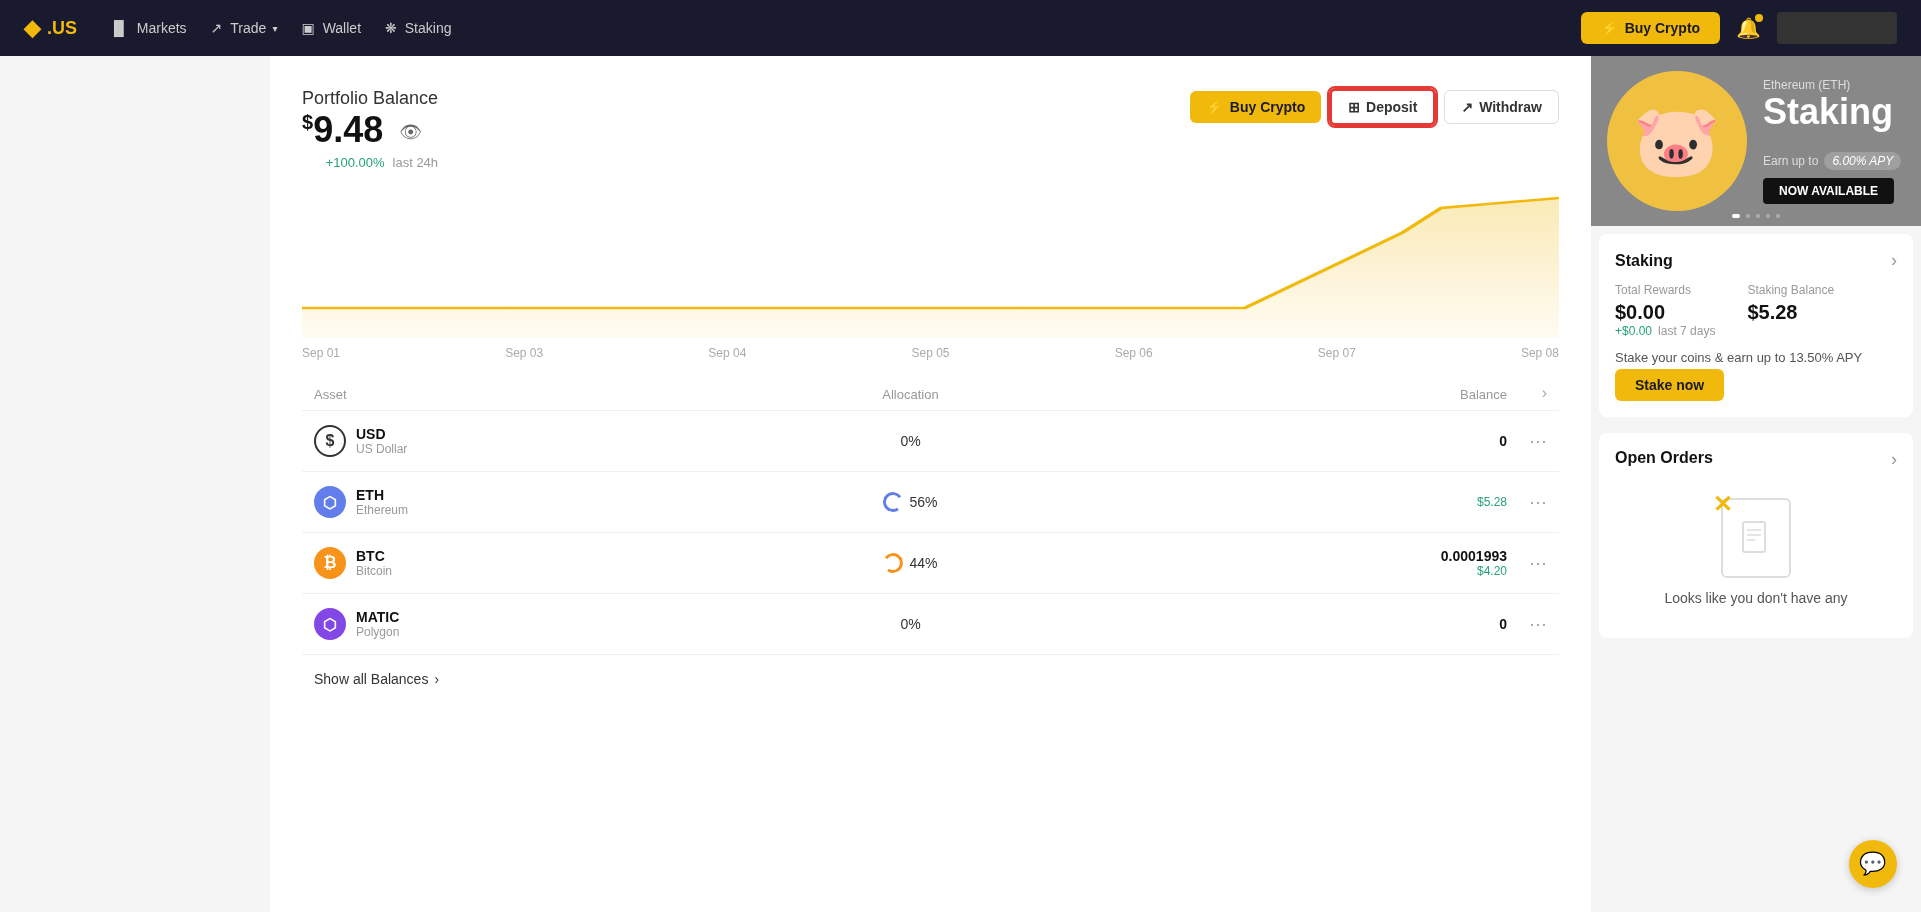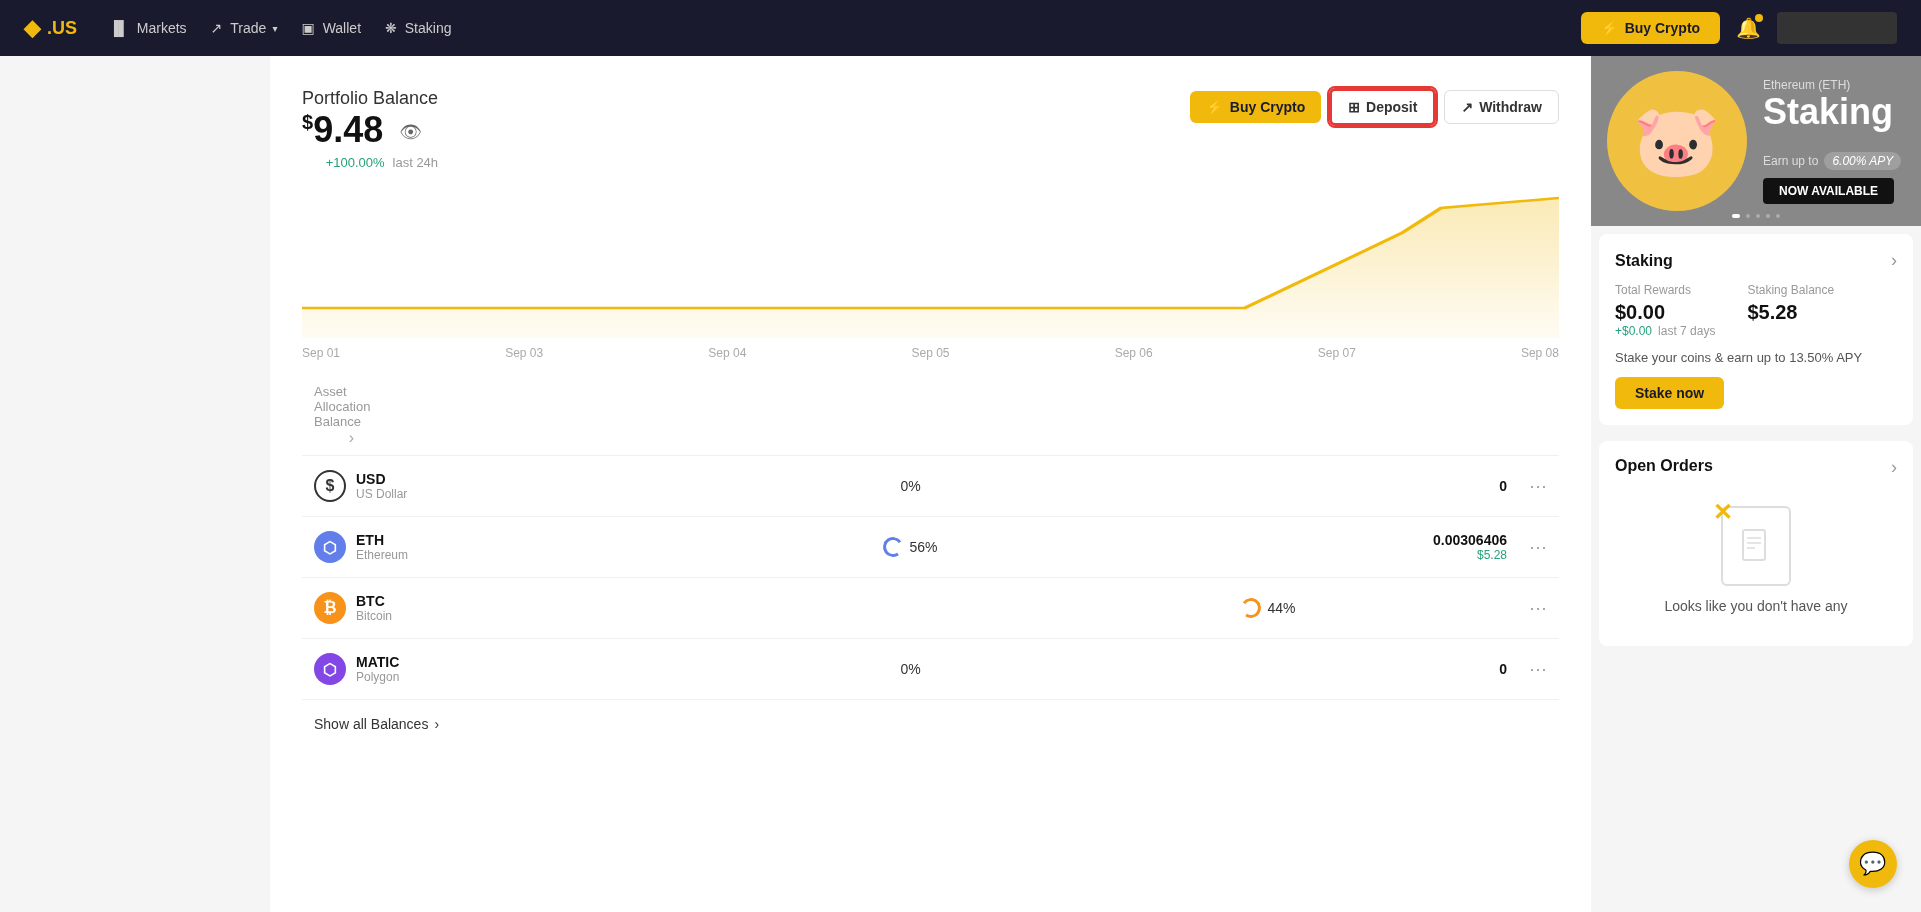--- a/index.html
+++ b/index.html
@@ -201,26 +201,25 @@
       display: flex;
       justify-content: space-between;
       font-size: 12px;
       color: #aaa;
       margin-bottom: 16px;
     }
 
     
     .asset-table-header {
       display: flex;
-      align-items: flex-start;
+      align-items: flex-end;
       padding: 8px 12px;
       font-size: 13px;
       color: #999;
       border-bottom: 1px solid #f0f0f0;
-      flex-direction: column;
     }
     .col-asset { flex: 1.5; }
     .col-allocation { flex: 1; text-align: center; }
     .col-balance { flex: 1.5; text-align: right; }
     .col-actions { width: 40px; text-align: right; }
 
     .asset-row {
       display: flex;
       align-items: center;
       padding: 14px 12px;
@@ -363,21 +362,21 @@
       margin-bottom: 12px;
     }
     .rs-stat-label { font-size: 12px; color: #999; margin-bottom: 4px; }
     .rs-stat-value { font-size: 20px; font-weight: 700; color: #111; }
     .rs-stat-change { font-size: 12px; color: #26a17b; display: flex; align-items: center; gap: 6px; }
     .rs-stat-change-label { color: #999; }
 
     .rs-stake-text {
       font-size: 13px;
       color: #555;
-      margin-bottom: 12px;
+      margin-bottom: 4px;
     }
     .rs-stake-btn {
       background: #f0b90b;
       color: #1a1a2e;
       border: none;
       padding: 8px 20px;
       border-radius: 6px;
       font-weight: 700;
       font-size: 14px;
       cursor: pointer;
@@ -574,37 +573,40 @@
         <div>
           <div class="asset-symbol">ETH</div>
           <div class="asset-name">Ethereum</div>
         </div>
       </div>
       <div class="allocation col-allocation">
         <span class="alloc-bar alloc-bar-eth"></span>
         <span>56%</span>
       </div>
       <div class="balance-col col-balance">
-        <div class="balance-primary">0.00306406</div>
         <div class="balance-secondary">$5.28</div>
       </div>
       <div class="actions-btn col-actions">···</div>
     </div>
 
     <div class="asset-row">
       <div class="asset-info">
         <div class="asset-icon asset-icon-btc">₿</div>
         <div>
           <div class="asset-symbol">BTC</div>
           <div class="asset-name">Bitcoin</div>
         </div>
       </div>
       <div class="allocation col-allocation">
         <span class="alloc-bar alloc-bar-btc"></span>
         <span>44%</span>
+      </div>
+      <div class="balance-col col-balance">
+        <div class="balance-primary">0.0001993</div>
+        <div class="balance-secondary">$4.20</div>
       </div>
       <div class="actions-btn col-actions">···</div>
     </div>
 
     <div class="asset-row">
       <div class="asset-info">
         <div class="asset-icon asset-icon-matic">⬡</div>
         <div>
           <div class="asset-symbol">MATIC</div>
           <div class="asset-name">Polygon</div>

